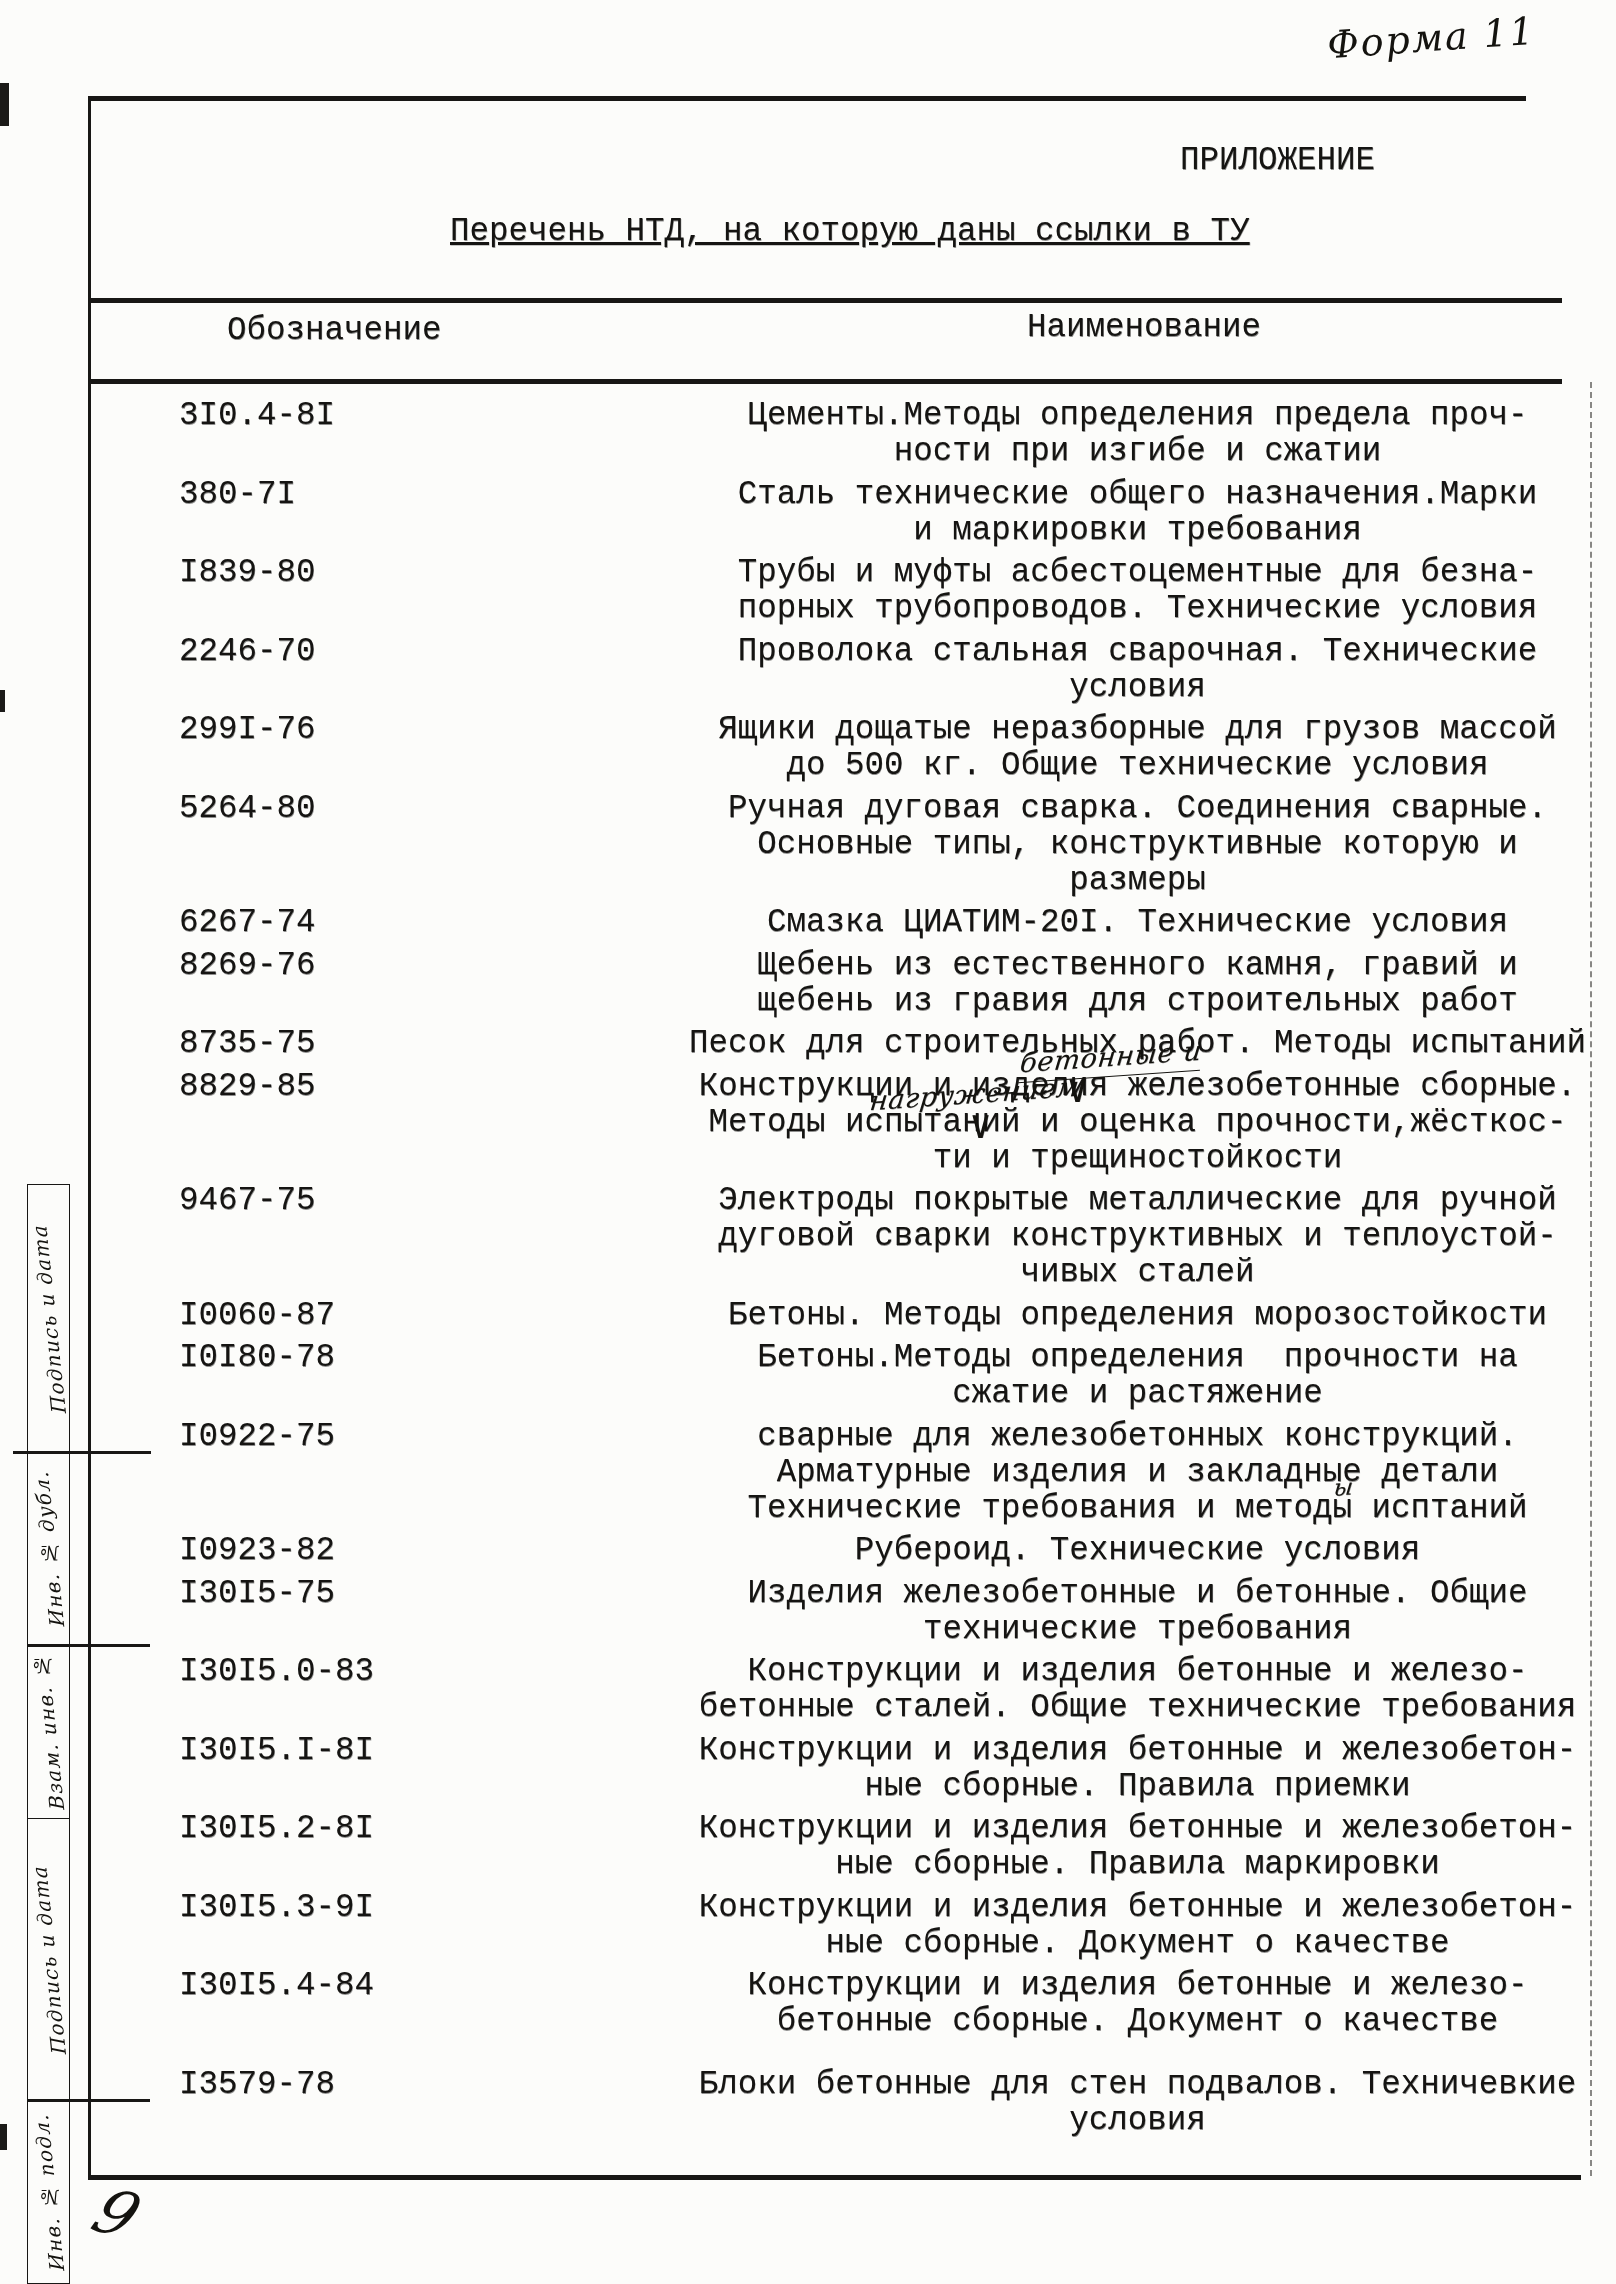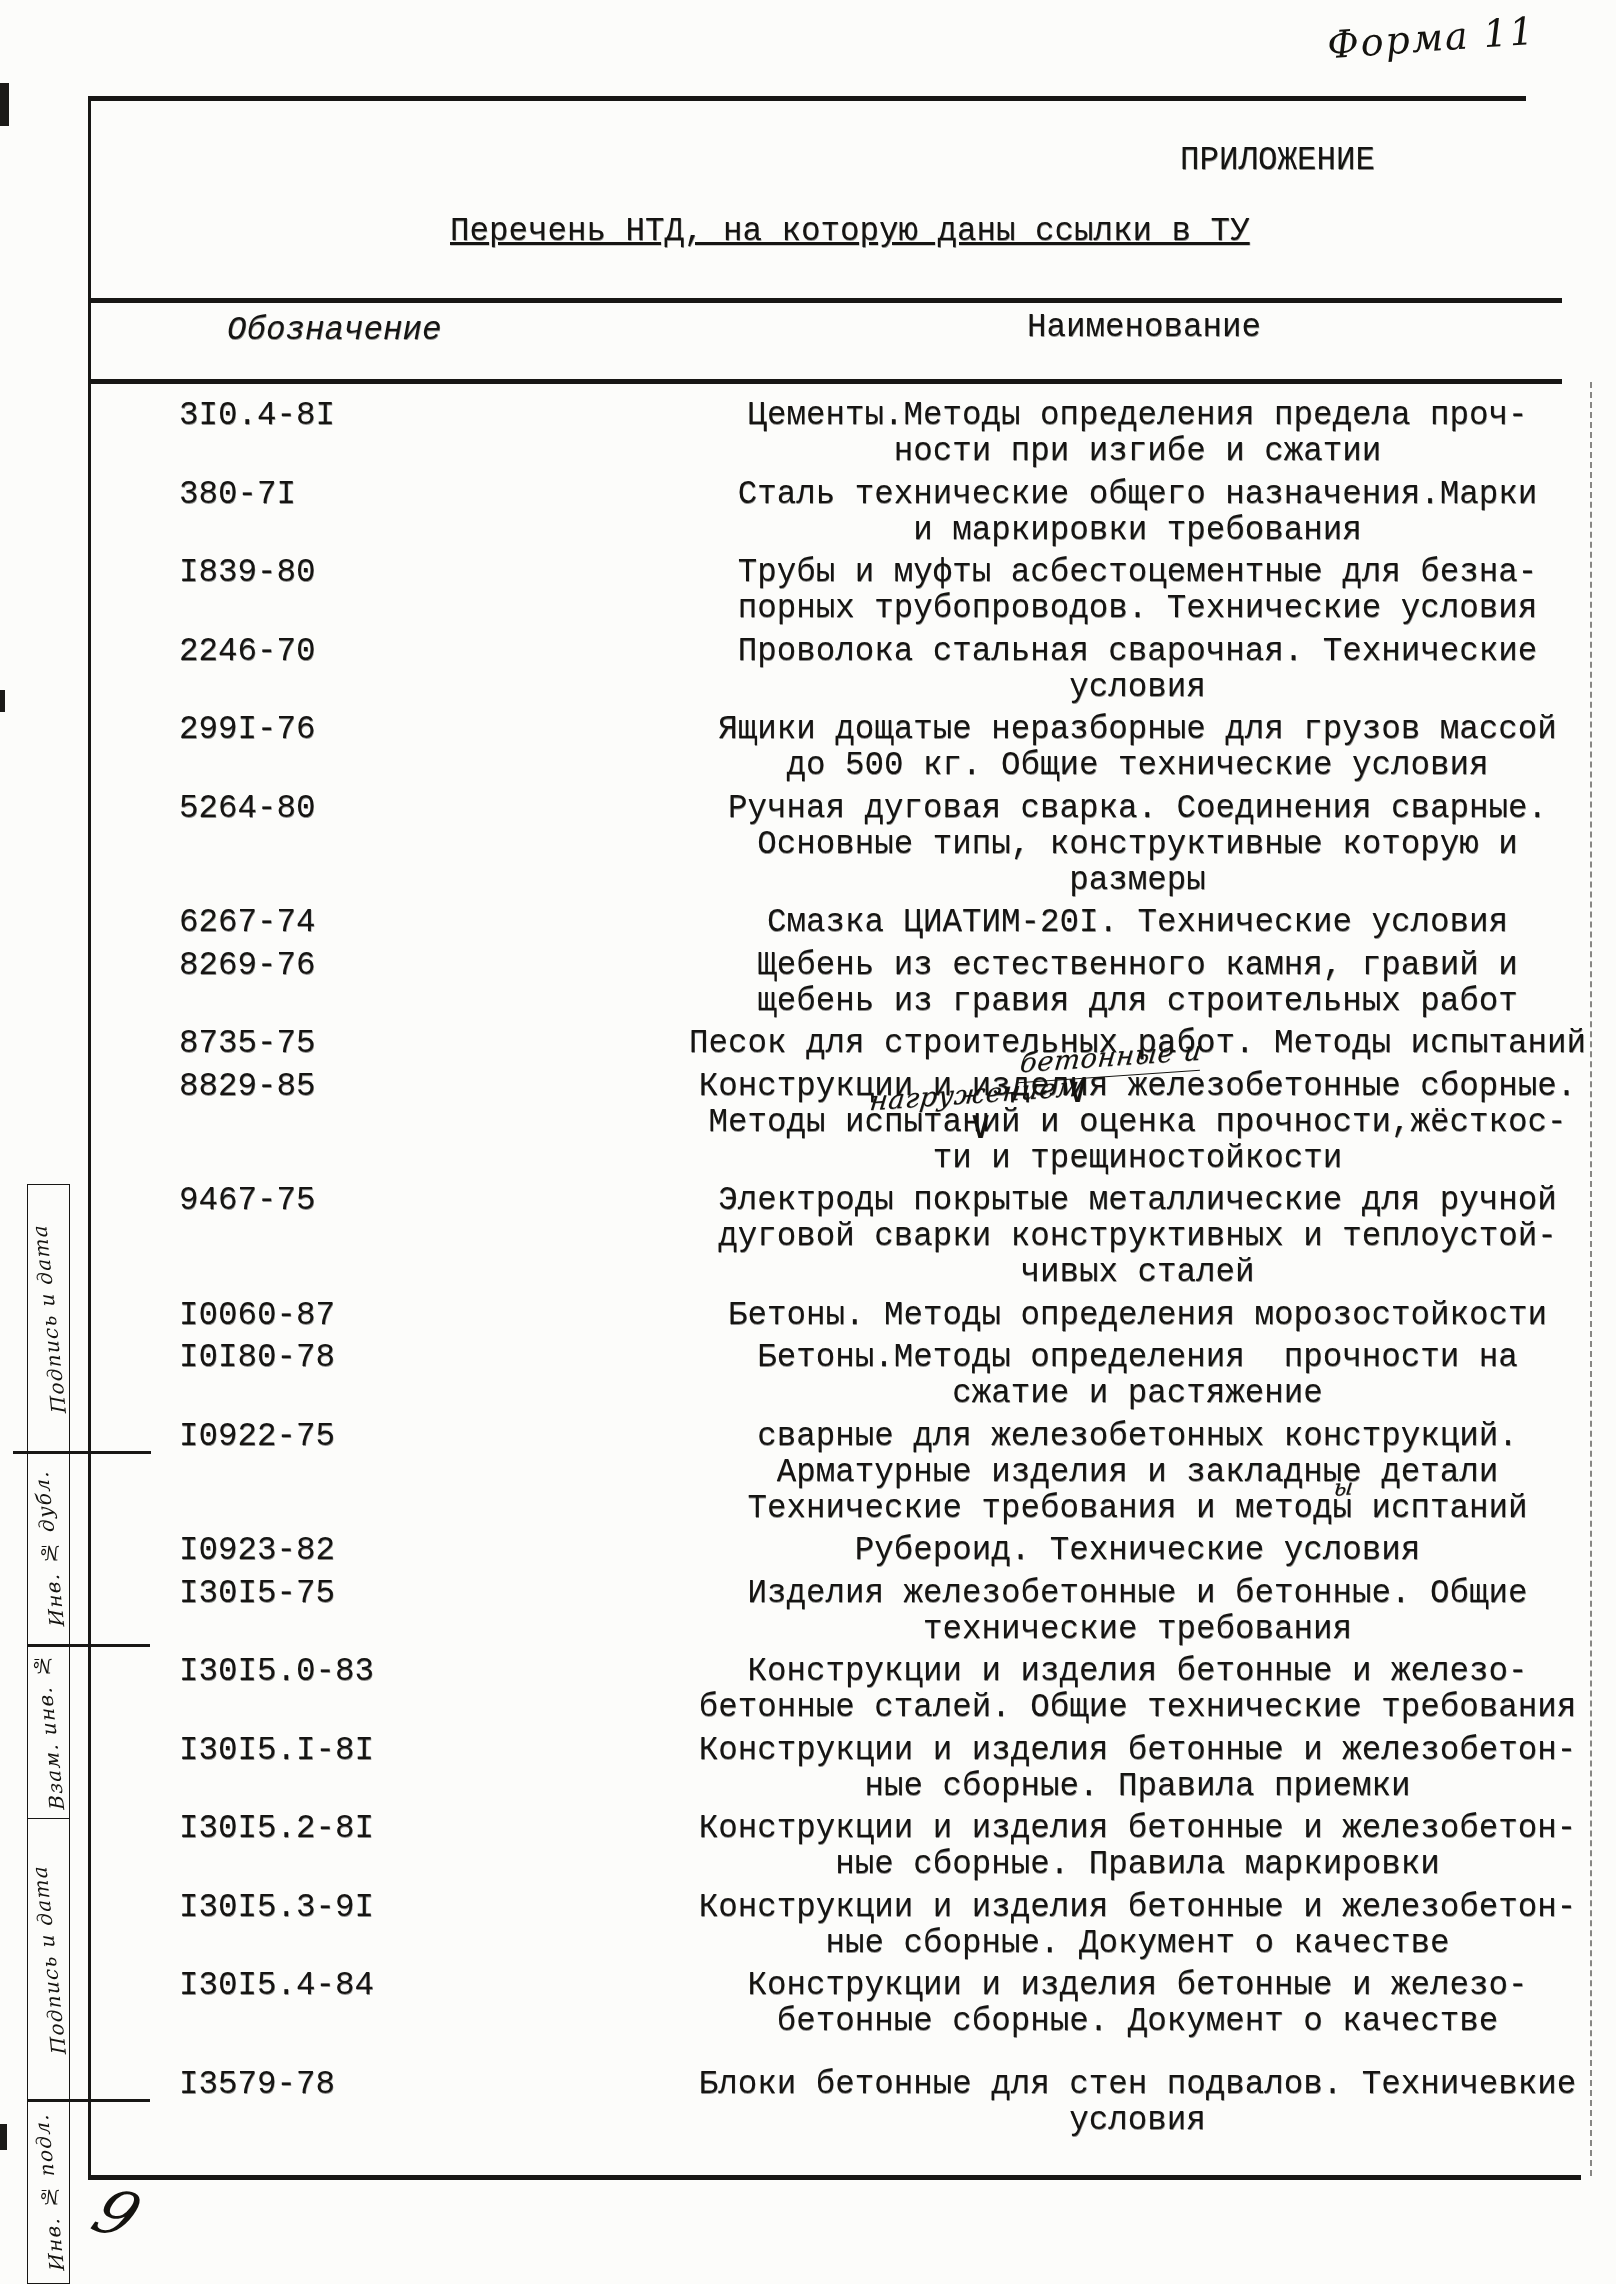--- a/index.html
+++ b/index.html
@@ -25,21 +25,21 @@
   
   .forma{
     position:absolute;left:1327px;top:15.6px;
     font-family:"DejaVu Serif",serif;
     font-style:italic;font-size:38px;letter-spacing:1.9px;
     transform:rotate(-4deg);
     color:#14130f;
   }
   .appendix{position:absolute;left:1180px;top:142px;}
   .subtitle{position:absolute;left:450px;top:213px;text-decoration:underline;}
-  .colhead-1{position:absolute;left:227px;top:312px;font-style:italic;}
+  .colhead-1{position:absolute;left:227px;top:312px;}
   .colhead-2{position:absolute;left:1027px;top:309px;}
   
   .content{
     position:absolute;left:72px;top:398px;width:1514px;margin-left:32px;
   }
   .row{
     display:flex;
     align-items:flex-start;
     line-height:36px;
     margin-bottom:6.5px;

